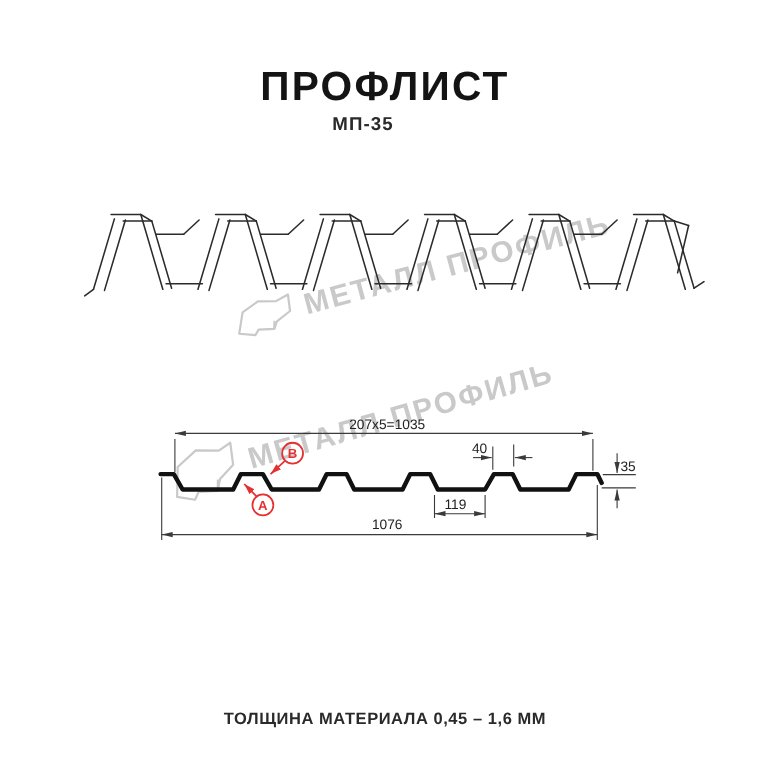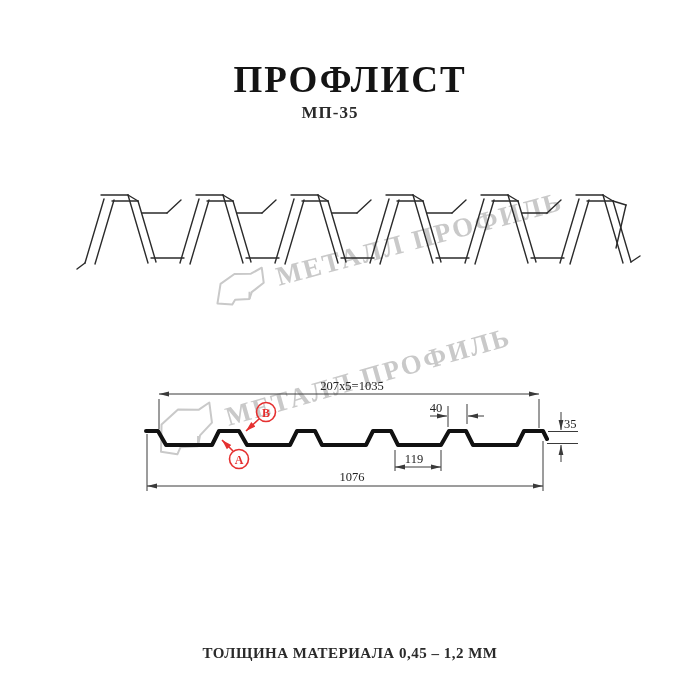--- a/index.html
+++ b/index.html
@@ -1,17 +1,17 @@
 <!DOCTYPE html>
 <html><head>
 <meta charset="utf-8">
 <style>
   html,body{margin:0;padding:0;background:#fff;}
   #page{position:relative;width:700px;height:700px;background:#fff;overflow:hidden;
-        font-family:Liberation Serif, serif;}
+        font-family:Liberation Sans, sans-serif;}
   .title{position:absolute;left:0;top:58px;width:700px;text-align:center;
          font-size:37px;font-weight:bold;letter-spacing:2px;color:#141414;}
   .subtitle{position:absolute;left:0;top:103px;width:660px;text-align:center;
             font-size:17px;font-weight:bold;letter-spacing:1px;color:#2a2a2a;}
   .footer{position:absolute;left:0;top:645px;width:700px;text-align:center;
           font-size:15px;font-weight:bold;letter-spacing:.5px;color:#2a2a2a;}
   svg{position:absolute;left:0;top:0;}
   .wm-text{font-size:27px;font-weight:bold;letter-spacing:2px;fill:#c9c9c9;}
   .wm-logo{fill:none;stroke:#c9c9c9;stroke-width:2;stroke-linejoin:round;}
   .sheet3d{stroke:#2b2b2b;stroke-width:1.4;stroke-linecap:round;fill:none;}
@@ -158,14 +158,14 @@
       <circle class="marker-red" cx="266" cy="412" r="9.5"></circle>
       <text class="marker-letter" x="266" y="416.5">В</text>
     </g>
     <g>
       <line class="marker-red" x1="233" y1="451" x2="222" y2="440" marker-end="url(#arr-red)"></line>
       <circle class="marker-red" cx="239" cy="459" r="9.5"></circle>
       <text class="marker-letter" x="239" y="463.5">А</text>
     </g>
   </svg>
 
-  <div class="footer">ТОЛЩИНА МАТЕРИАЛА 0,45 – 1,2 ММ</div>
+  <div class="footer">ТОЛЩИНА МАТЕРИАЛА 0,45 – 1,6 ММ</div>
 </div>
 
 </body></html>

